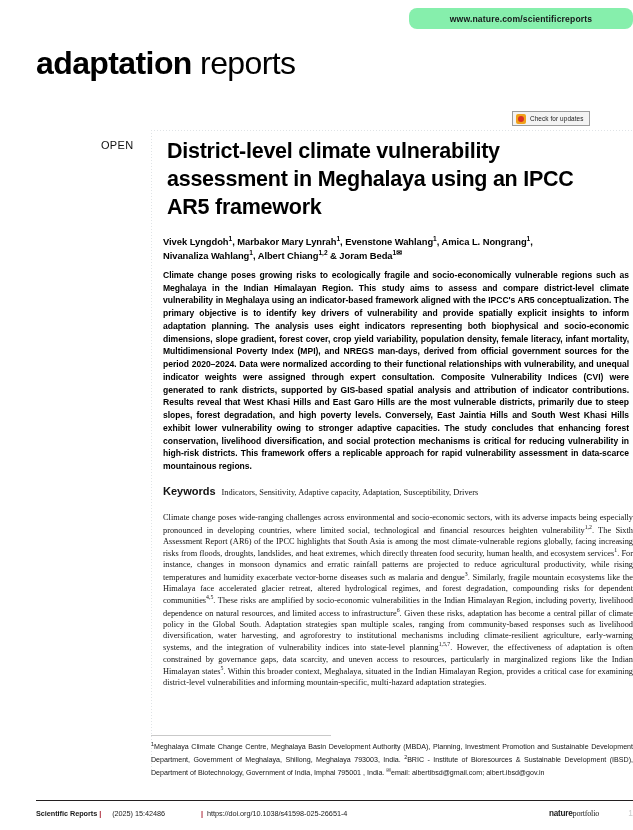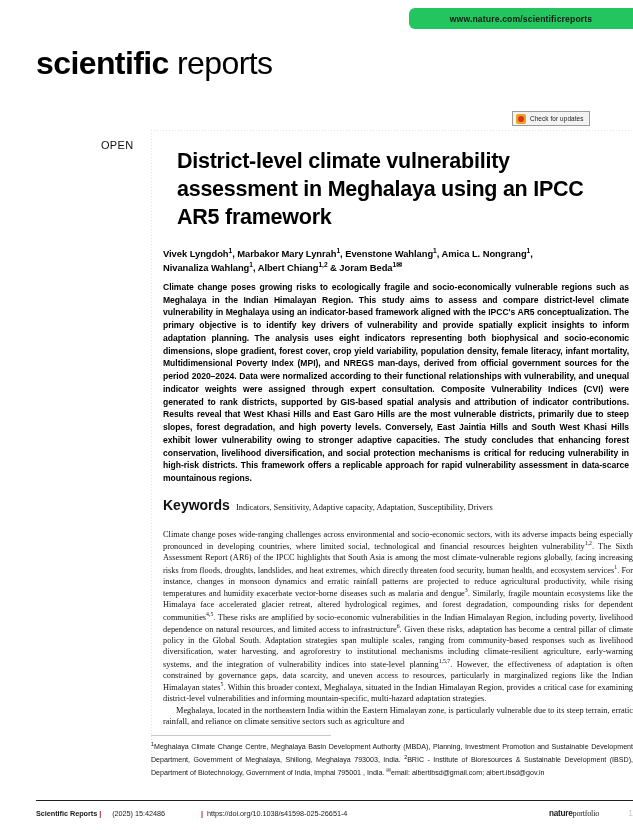--- a/index.html
+++ b/index.html
@@ -18,26 +18,27 @@
     -webkit-font-smoothing: antialiased;
   }
 
   
   .url-banner {
     position: absolute;
     top: 8px;
     left: 409px;
     width: 224px;
     height: 21px;
-    background: #22c55e;
+    background: #86efac;
     border-top-left-radius: 6px;
     border-bottom-left-radius: 6px;
     display: flex;
     align-items: center;
     justify-content: center;
+    border-radius: 8px;
   }
   .url-banner span {
     font-size: 8.6px;
     font-weight: 700;
     letter-spacing: 0.15px;
     color: #16181a;
   }
 
   
   .masthead {
@@ -121,21 +122,21 @@
 
   
   .article {
     position: absolute;
     left: 163px;
     top: 134px;
     width: 470px;
   }
 
   h1.title {
-    margin: 14px;
+    margin: 4px;
     font-size: 21.5px;
     line-height: 1.30;
     font-weight: 700;
     letter-spacing: -0.25px;
     color: #000;
     width: 440px;
   }
 
   .authors {
     margin-top: 12px;
@@ -163,21 +164,21 @@
   .keywords {
     margin-top: 11px;
     font-size: 8.4px;
     line-height: 1.4;
     color: #111;
     font-family: "Liberation Serif", serif;
   }
   .keywords .kw-label {
     font-family: "Liberation Sans", sans-serif;
     font-weight: 700;
-    font-size: 14px;
+    font-size: 11px;
     margin-right: 6px;
   }
 
   .body-text {
     margin-top: 13px;
     font-family: "Liberation Serif", serif;
     font-size: 8.35px;
     line-height: 1.365;
     text-align: justify;
     color: #101010;
@@ -248,21 +249,21 @@
   }
 </style>
 </head>
 <body>
 
 <div class="url-banner">
   <span>www.nature.com/scientificreports</span>
 </div>
 
 <div class="masthead">
-  <span class="m-bold">scientific</span><span class="m-light"> reports</span>
+  <span class="m-bold">adaptation</span><span class="m-light"> reports</span>
 </div>
 
 <div class="crossmark">
   <span class="cm-mark"></span>
   <span class="cm-text">Check for updates</span>
 </div>
 
 <div class="dotted-top"></div>
 <div class="dotted-left"></div>
 
@@ -278,21 +279,20 @@
   </div>
 
   <div class="abstract">Climate change poses growing risks to ecologically fragile and socio-economically vulnerable regions such as Meghalaya in the Indian Himalayan Region. This study aims to assess and compare district-level climate vulnerability in Meghalaya using an indicator-based framework aligned with the IPCC's AR5 conceptualization. The primary objective is to identify key drivers of vulnerability and provide spatially explicit insights to inform adaptation planning. The analysis uses eight indicators representing both biophysical and socio-economic dimensions, slope gradient, forest cover, crop yield variability, population density, female literacy, infant mortality, Multidimensional Poverty Index (MPI), and NREGS man-days, derived from official government sources for the period 2020–2024. Data were normalized according to their functional relationships with vulnerability, and unequal indicator weights were assigned through expert consultation. Composite Vulnerability Indices (CVI) were generated to rank districts, supported by GIS-based spatial analysis and attribution of indicator contributions. Results reveal that West Khasi Hills and East Garo Hills are the most vulnerable districts, primarily due to steep slopes, forest degradation, and high poverty levels. Conversely, East Jaintia Hills and South West Khasi Hills exhibit lower vulnerability owing to stronger adaptive capacities. The study concludes that enhancing forest conservation, livelihood diversification, and social protection mechanisms is critical for reducing vulnerability in high-risk districts. This framework offers a replicable approach for rapid vulnerability assessment in data-scarce mountainous regions.</div>
 
   <div class="keywords">
     <span class="kw-label">Keywords</span><span>Indicators, Sensitivity, Adaptive capacity, Adaptation, Susceptibility, Drivers</span>
   </div>
 
   <div class="body-text">
     <p>Climate change poses wide-ranging challenges across environmental and socio-economic sectors, with its adverse impacts being especially pronounced in developing countries, where limited social, technological and financial resources heighten vulnerability<sup>1,2</sup>. The Sixth Assessment Report (AR6) of the IPCC highlights that South Asia is among the most climate-vulnerable regions globally, facing increasing risks from floods, droughts, landslides, and heat extremes, which directly threaten food security, human health, and ecosystem services<sup>1</sup>. For instance, changes in monsoon dynamics and erratic rainfall patterns are projected to reduce agricultural productivity, while rising temperatures and humidity exacerbate vector-borne diseases such as malaria and dengue<sup>3</sup>. Similarly, fragile mountain ecosystems like the Himalaya face accelerated glacier retreat, altered hydrological regimes, and forest degradation, compounding risks for dependent communities<sup>4,5</sup>. These risks are amplified by socio-economic vulnerabilities in the Indian Himalayan Region, including poverty, livelihood dependence on natural resources, and limited access to infrastructure<sup>6</sup>. Given these risks, adaptation has become a central pillar of climate policy in the Global South. Adaptation strategies span multiple scales, ranging from community-based responses such as livelihood diversification, water harvesting, and agroforestry to institutional mechanisms including climate-resilient agriculture, early-warning systems, and the integration of vulnerability indices into state-level planning<sup>1,5,7</sup>. However, the effectiveness of adaptation is often constrained by governance gaps, data scarcity, and uneven access to resources, particularly in marginalized regions like the Indian Himalayan states<sup>5</sup>. Within this broader context, Meghalaya, situated in the Indian Himalayan Region, provides a critical case for examining district-level vulnerabilities and informing mountain-specific, multi-hazard adaptation strategies.</p>
-    <p class="indent">Meghalaya, located in the northeastern India within the Eastern Himalayan zone, is particularly vulnerable due to its steep terrain, erratic rainfall, and reliance on climate sensitive sectors such as agriculture and</p>
   </div>
 
 </div>
 
 <div class="affil-rule"></div>
 <div class="affiliations">
   <sup>1</sup>Meghalaya Climate Change Centre, Meghalaya Basin Development Authority (MBDA), Planning, Investment Promotion and Sustainable Development Department, Government of Meghalaya, Shillong, Meghalaya 793003, India. <sup>2</sup>BRIC - Institute of Bioresources &amp; Sustainable Development (IBSD), Department of Biotechnology, Government of India, Imphal 795001 , India. <span class="env">✉</span>email: <span>albertibsd@gmail.com</span>; <span>albert.ibsd@gov.in</span>
 </div>
 
 <div class="footer-rule"></div>

